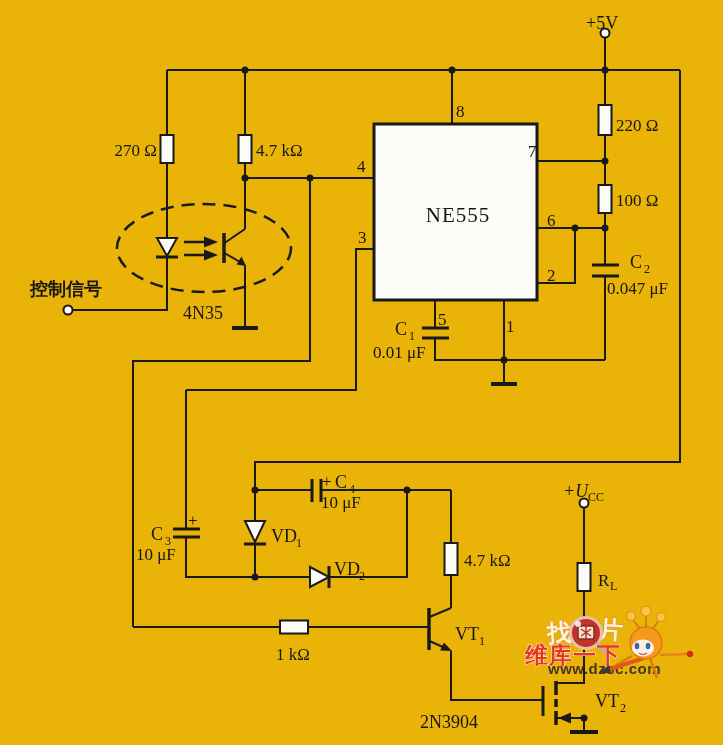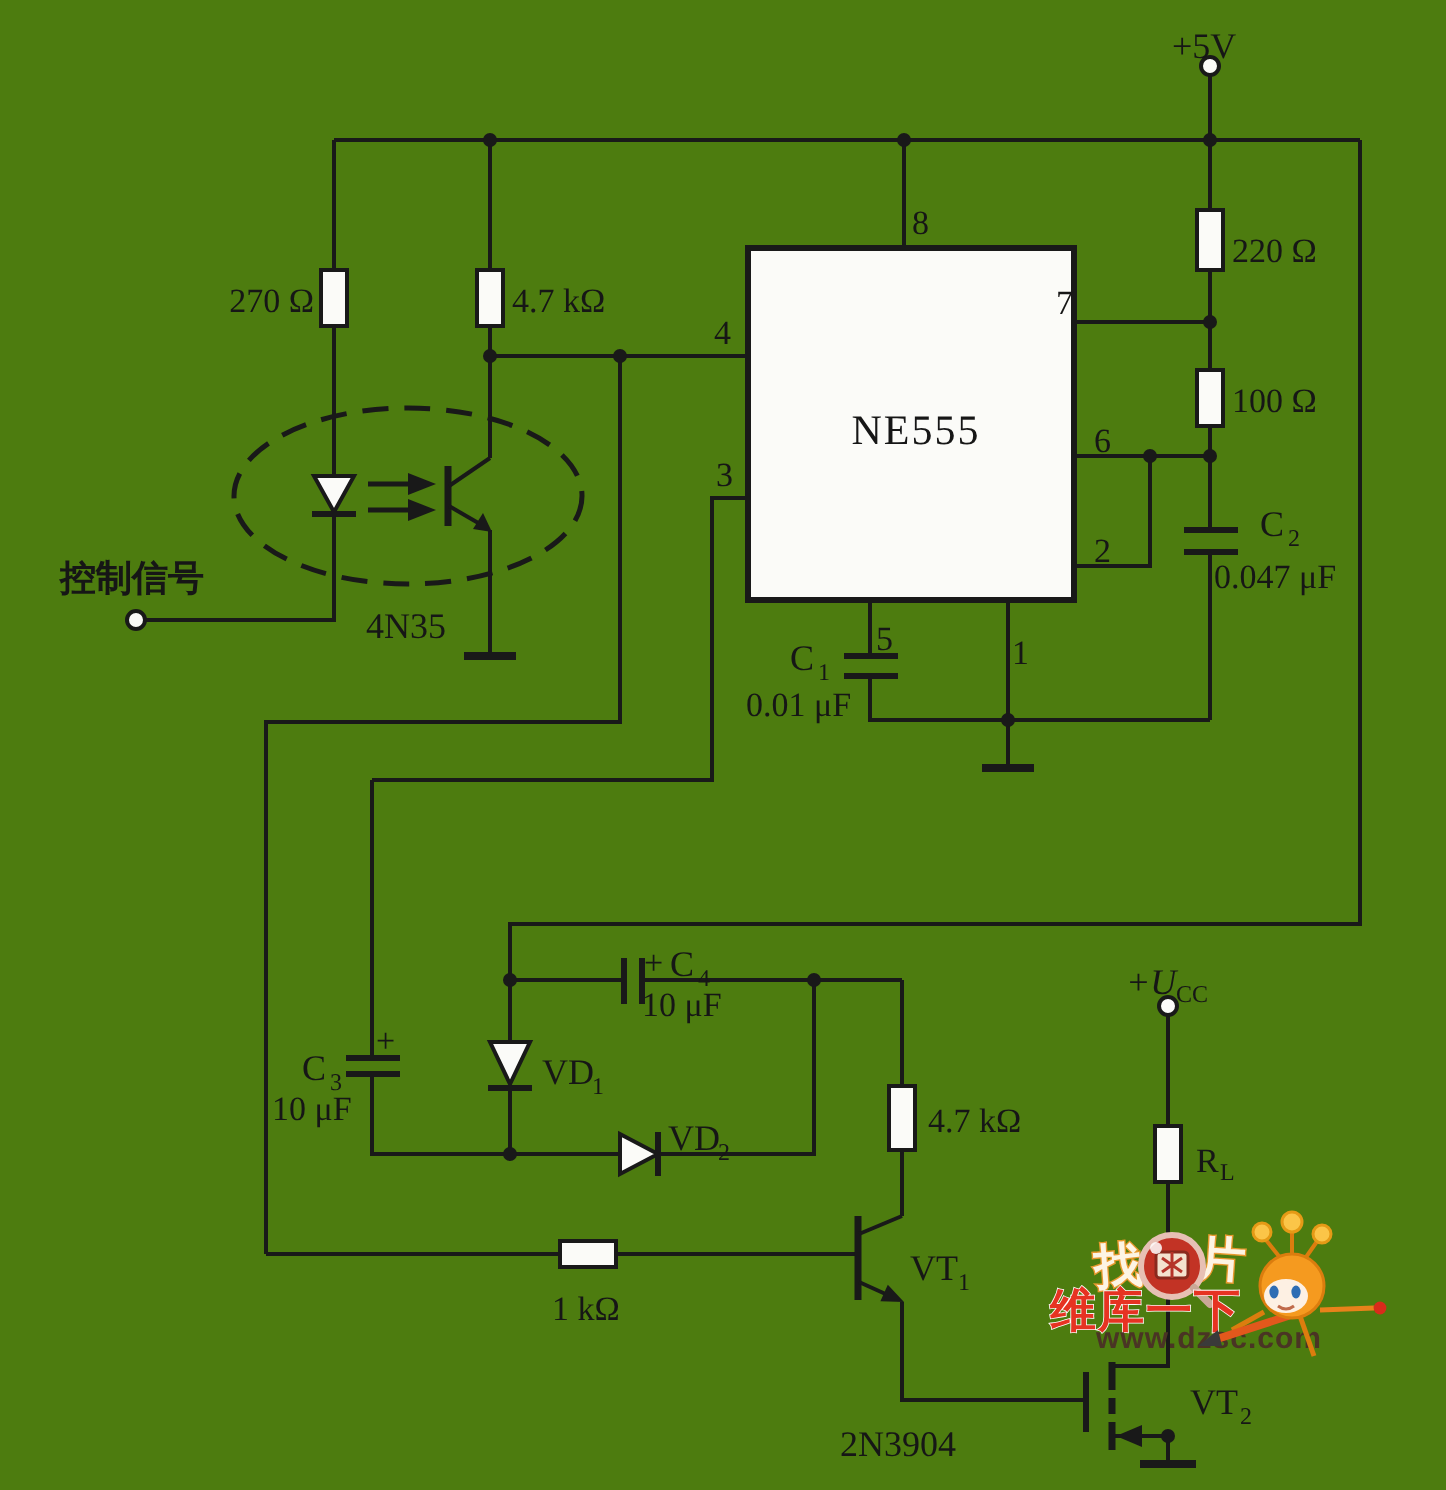--- a/index.html
+++ b/index.html
@@ -1,16 +1,16 @@
 <!DOCTYPE html>
 <html><head>
 <meta charset="utf-8">
 <style>
   html,body{margin:0;padding:0;background:#e9e9e9;}
-  .stage{position:relative;width:723px;height:745px;background:#4d7c0f;overflow:hidden;}
+  .stage{position:relative;width:723px;height:745px;background:#eab308;overflow:hidden;}
   svg{display:block;}
   .lbl{font-family:"Liberation Serif","DejaVu Serif",serif;font-size:17px;fill:#161616;}
   .lbl-lg{font-family:"Liberation Serif","DejaVu Serif",serif;font-size:18px;fill:#161616;}
   .sub{font-family:"Liberation Serif","DejaVu Serif",serif;font-size:12px;fill:#161616;}
   .pin{font-family:"Liberation Serif","DejaVu Serif",serif;font-size:17px;fill:#161616;}
   .ic-name{font-family:"Liberation Serif","DejaVu Serif",serif;font-size:21px;letter-spacing:1px;fill:#161616;}
   .cjk{font-family:"Liberation Sans","DejaVu Sans",sans-serif;font-size:18px;font-weight:bold;fill:#161616;}
   .ital{font-style:italic;}
   .wm-red{font-family:"Liberation Sans","DejaVu Sans",sans-serif;font-size:23px;font-weight:bold;fill:#e63322;stroke:#ffffff;stroke-width:.8px;paint-order:stroke;letter-spacing:1px;}
   .wm-url{font-family:"Liberation Sans","DejaVu Sans",sans-serif;font-size:15px;font-weight:bold;fill:#4a3424;letter-spacing:.5px;}

